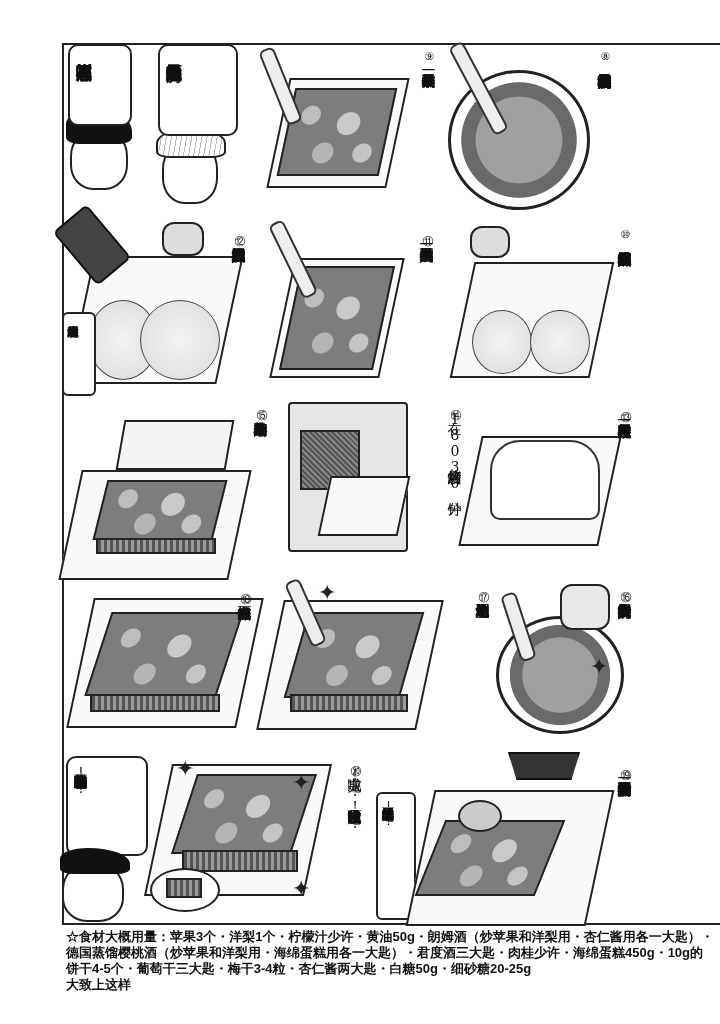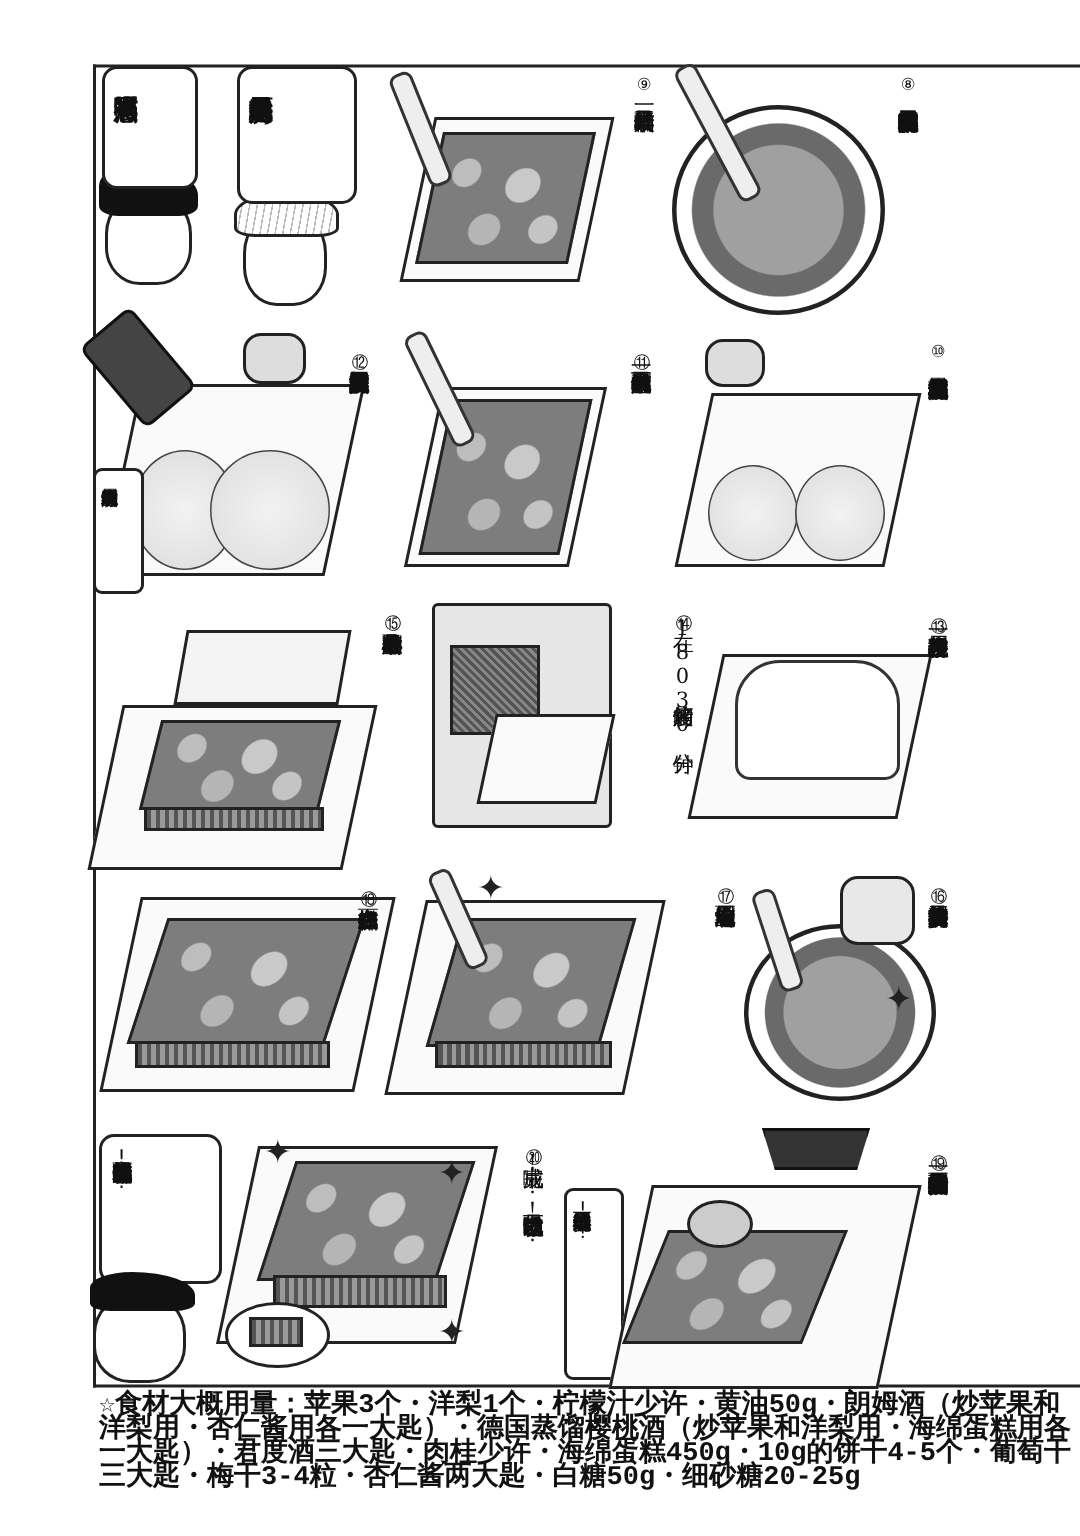--- a/index.html
+++ b/index.html
@@ -40,21 +40,21 @@
   .spatula { position: absolute; width: 16px; background: #eee; border: 2px solid #333; border-radius: 6px; transform-origin: top left; }
   .sponge { position: absolute; border: 1px solid #444; border-radius: 50%; background: radial-gradient(circle,#f2f2f2,#dcdcdc); }
   .face { position: absolute; border: 2px solid #222; border-radius: 45% 45% 40% 40%; background: #fff; }
   .hair { position: absolute; background: #111; border-radius: 40% 60% 20% 20%; }
   .sparkle { position: absolute; font-size: 22px; color: #222; font-family: "DejaVu Sans", sans-serif; }
   .oven { position: absolute; border: 2px solid #222; background: #e6e6e6; border-radius: 4px; }
   .oven-door { position: absolute; border: 2px solid #222; background: repeating-linear-gradient(45deg,#555 0 2px,#888 2px 4px); }
 
   .footer {
     position: absolute; left: 66px; top: 929px; width: 650px;
-    font-family: Liberation Mono, monospace; font-weight: bold; font-size: 18px; line-height: 16px; color: #111;
+    font-family: Liberation Sans, sans-serif; font-weight: bold; font-size: 13px; line-height: 16px; color: #111;
   }
 </style>
 </head>
 <body>
 
 <div class="page-frame"></div>
 
 <div>
   <div class="face" style="left:70px;top:128px;width:58px;height:62px;"></div>
   <div class="hair" style="left:66px;top:110px;width:66px;height:34px;"></div>
@@ -190,13 +190,14 @@
 <div class="cake-top" style="left:430px;top:820px;width:120px;height:76px;transform:skewX(-22deg);"></div>
 <div style="position:absolute;left:458px;top:800px;width:44px;height:32px;border:2px solid #222;border-radius:50%;background:#ccc;"></div>
 <div style="position:absolute;left:508px;top:752px;width:72px;height:28px;border:2px solid #111;background:#333;clip-path:polygon(0 0,100% 0,88% 100%,12% 100%);"></div>
 
 <div class="vtext" style="left:616px;top:760px;height:170px;">
   <span class="num">⑲</span><span>把汤匙用炉子加热到发红然后像熨斗一样将汤匙放在表面烤焦砂糖</span>
 </div>
 
 <div class="footer">
   <div>☆食材大概用量：苹果3个・洋梨1个・柠檬汁少许・黄油50g・朗姆酒（炒苹果和洋梨用・杏仁酱用各一大匙）・德国蒸馏樱桃酒（炒苹果和洋梨用・海绵蛋糕用各一大匙）・君度酒三大匙・肉桂少许・海绵蛋糕450g・10g的饼干4-5个・葡萄干三大匙・梅干3-4粒・杏仁酱两大匙・白糖50g・细砂糖20-25g</div>
+  <div>大致上这样</div>
 </div>
 
 </body></html>

